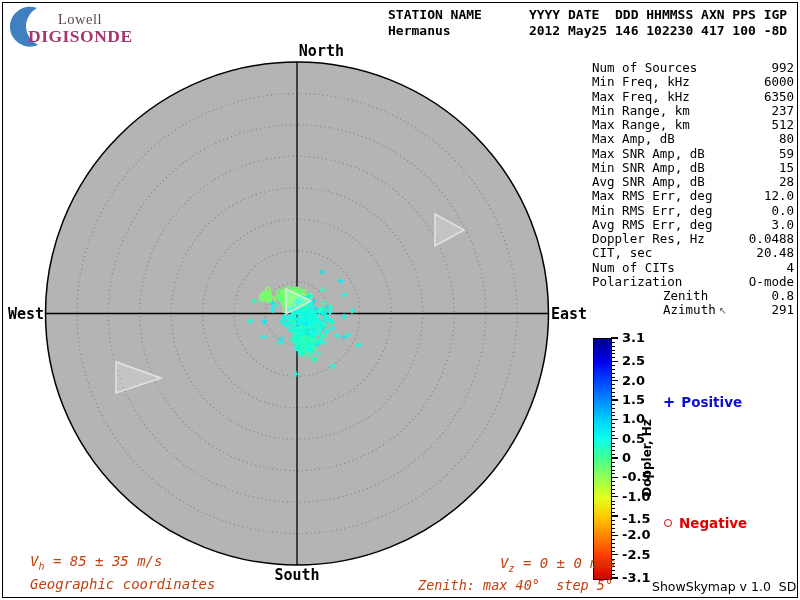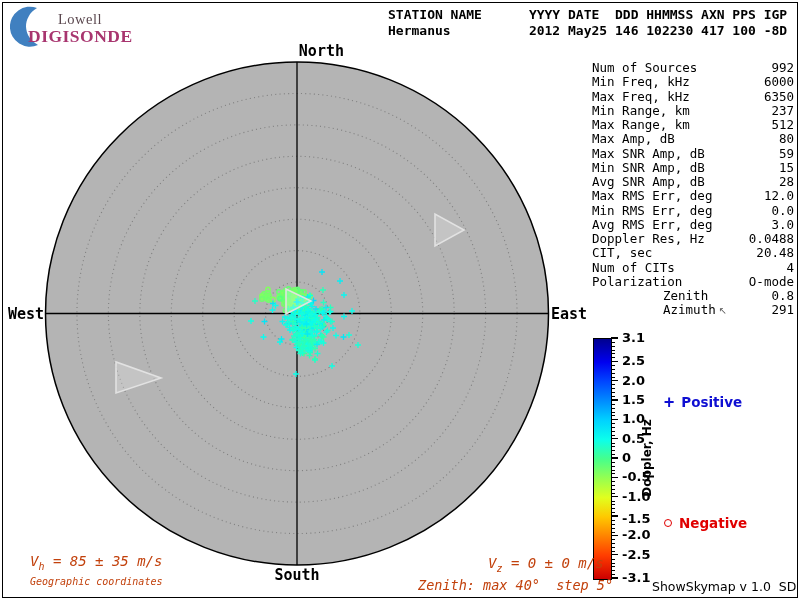--- a/index.html
+++ b/index.html
@@ -48,22 +48,22 @@
   
   .leg{display:flex;align-items:center;gap:7px;font-weight:bold;font-size:13.5px;}
   #leg-pos{left:664px;top:394px;}
   #leg-neg{left:664px;top:515px;}
   #plus-sym{font-family:"DejaVu Sans Mono", monospace;font-size:17px;font-weight:bold;line-height:13px;}
   #neg-sym{display:inline-block;width:6px;height:6px;border:1.8px solid currentColor;border-radius:50%;}
 
   
   .ital{font-style:italic;font-family:"DejaVu Sans Mono", monospace;color:#c2410c;}
   #vh{left:30px;top:553px;font-size:14px;white-space:pre;}
-  #geo{left:30px;top:576px;font-size:10px;white-space:pre;}
-  #vz{left:488px;top:555px;font-size:14px;white-space:pre;}
+  #geo{left:30px;top:576px;font-size:14px;white-space:pre;}
+  #vz{left:500px;top:555px;font-size:14px;white-space:pre;}
   #zen{left:418px;top:577px;font-size:13.5px;white-space:pre;}
   #ver{left:652px;top:579px;font-size:12.5px;white-space:pre;color:#000;}
   sub.vsub{font-size:10px;}
 </style>
 </head>
 <body>
 
 <svg id="plot-svg" width="800" height="600" viewBox="0 0 800 600">
     <circle cx="297" cy="313.5" r="251.5" fill="#b4b4b4" stroke="#000" stroke-width="1.5"></circle>
     <circle cx="297" cy="313.5" r="31.4375" fill="none" stroke="#7f7f7f" stroke-width="1.1" stroke-dasharray="1 3.3"></circle>

